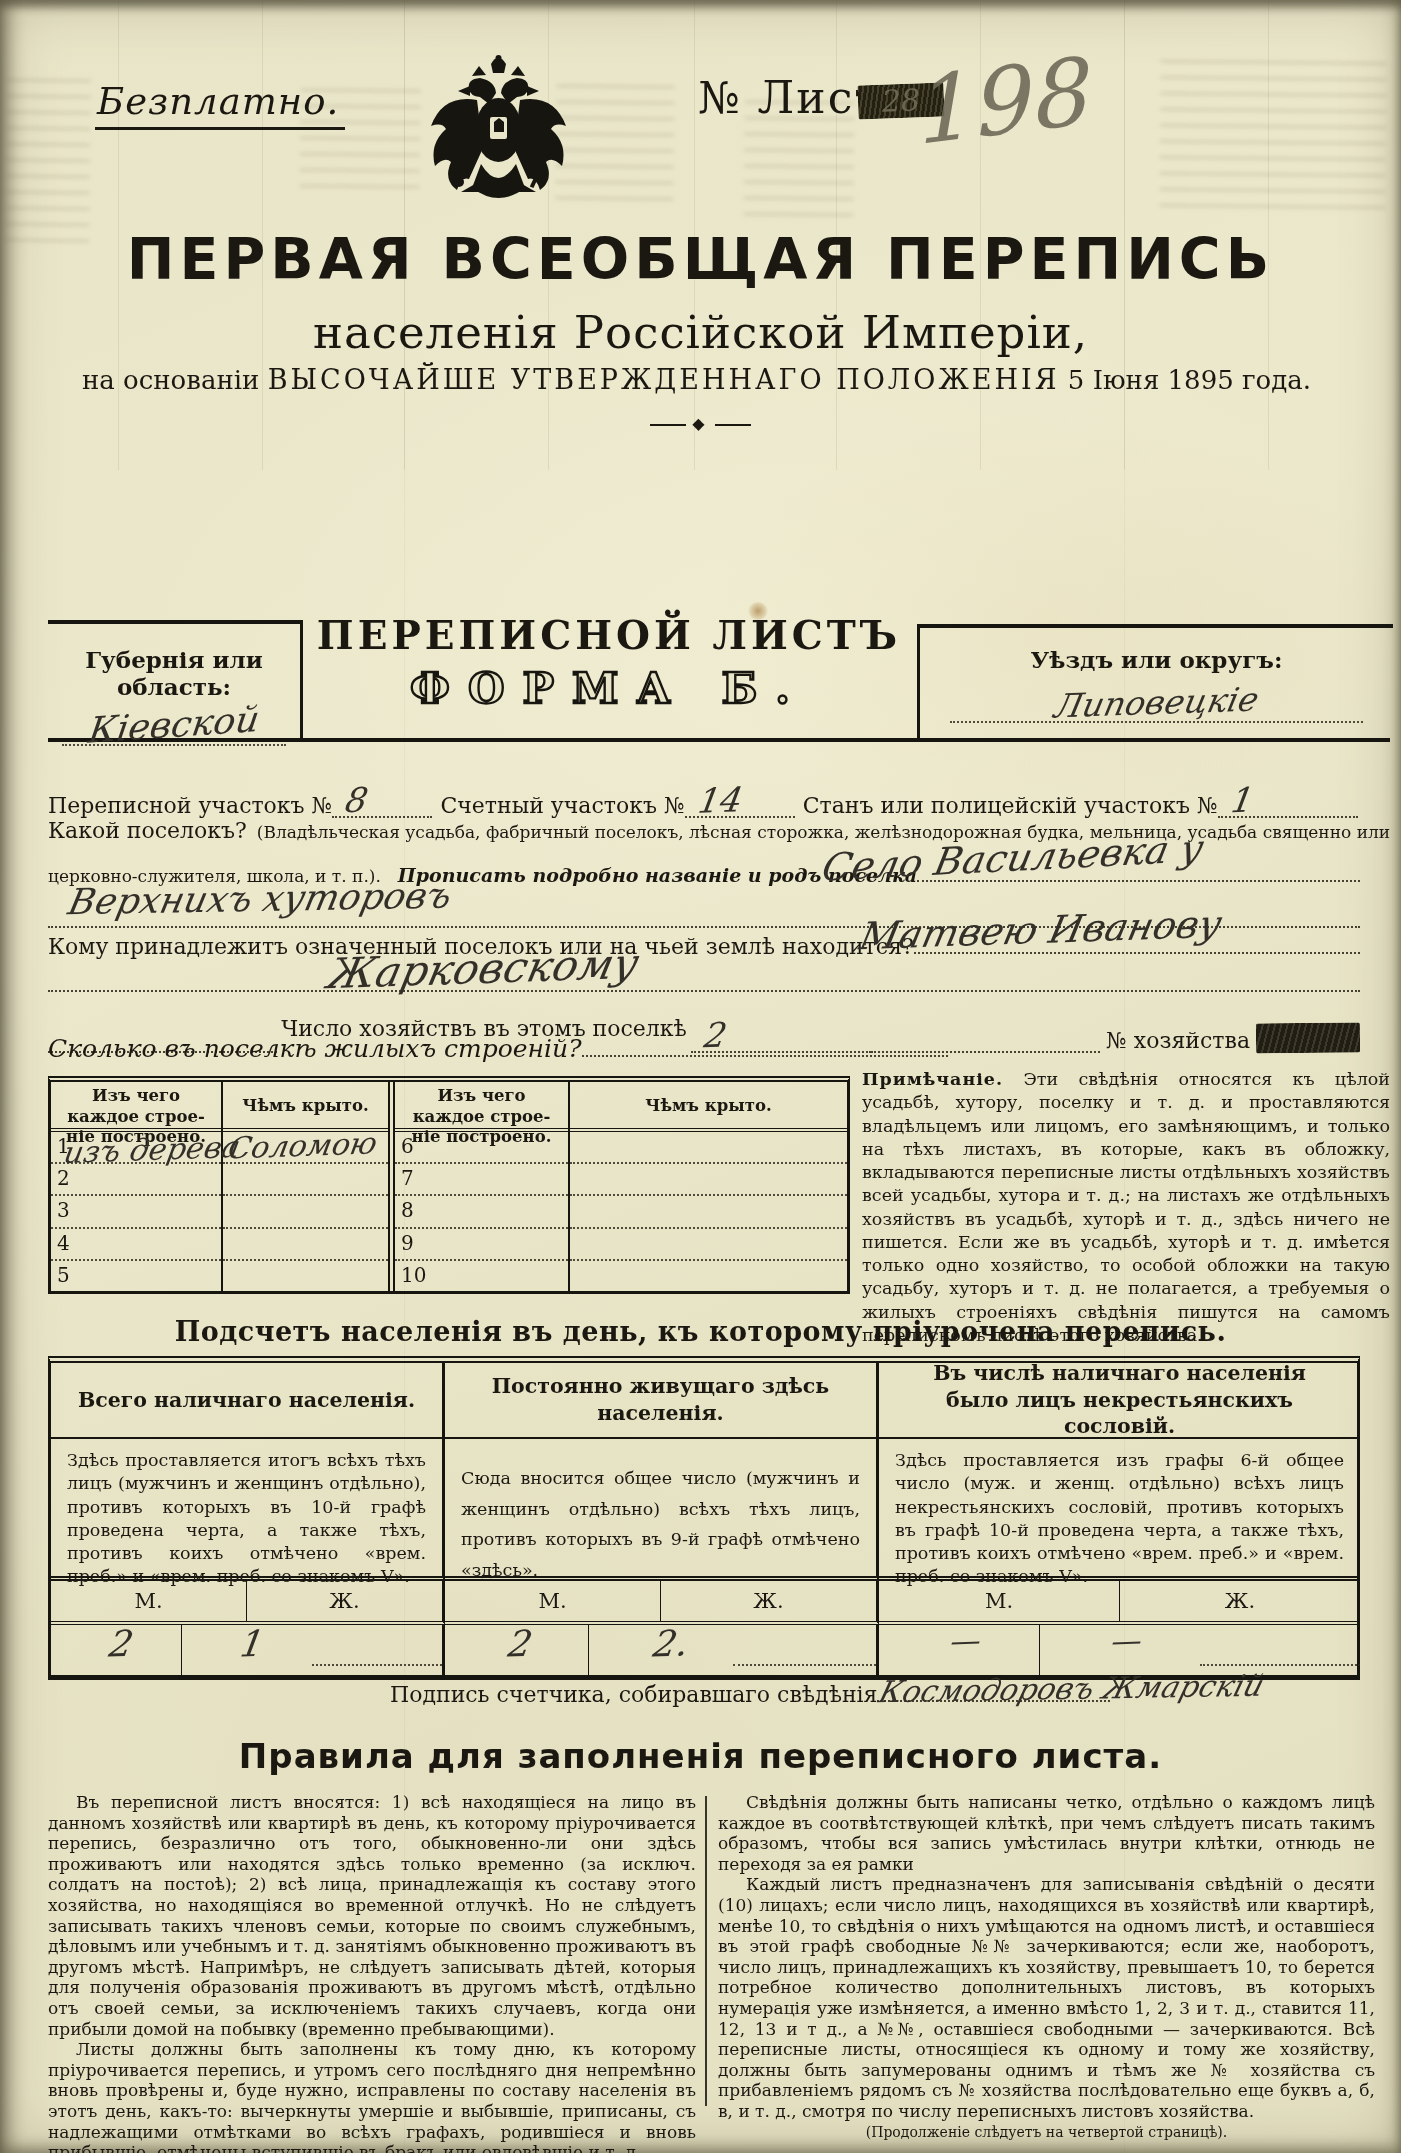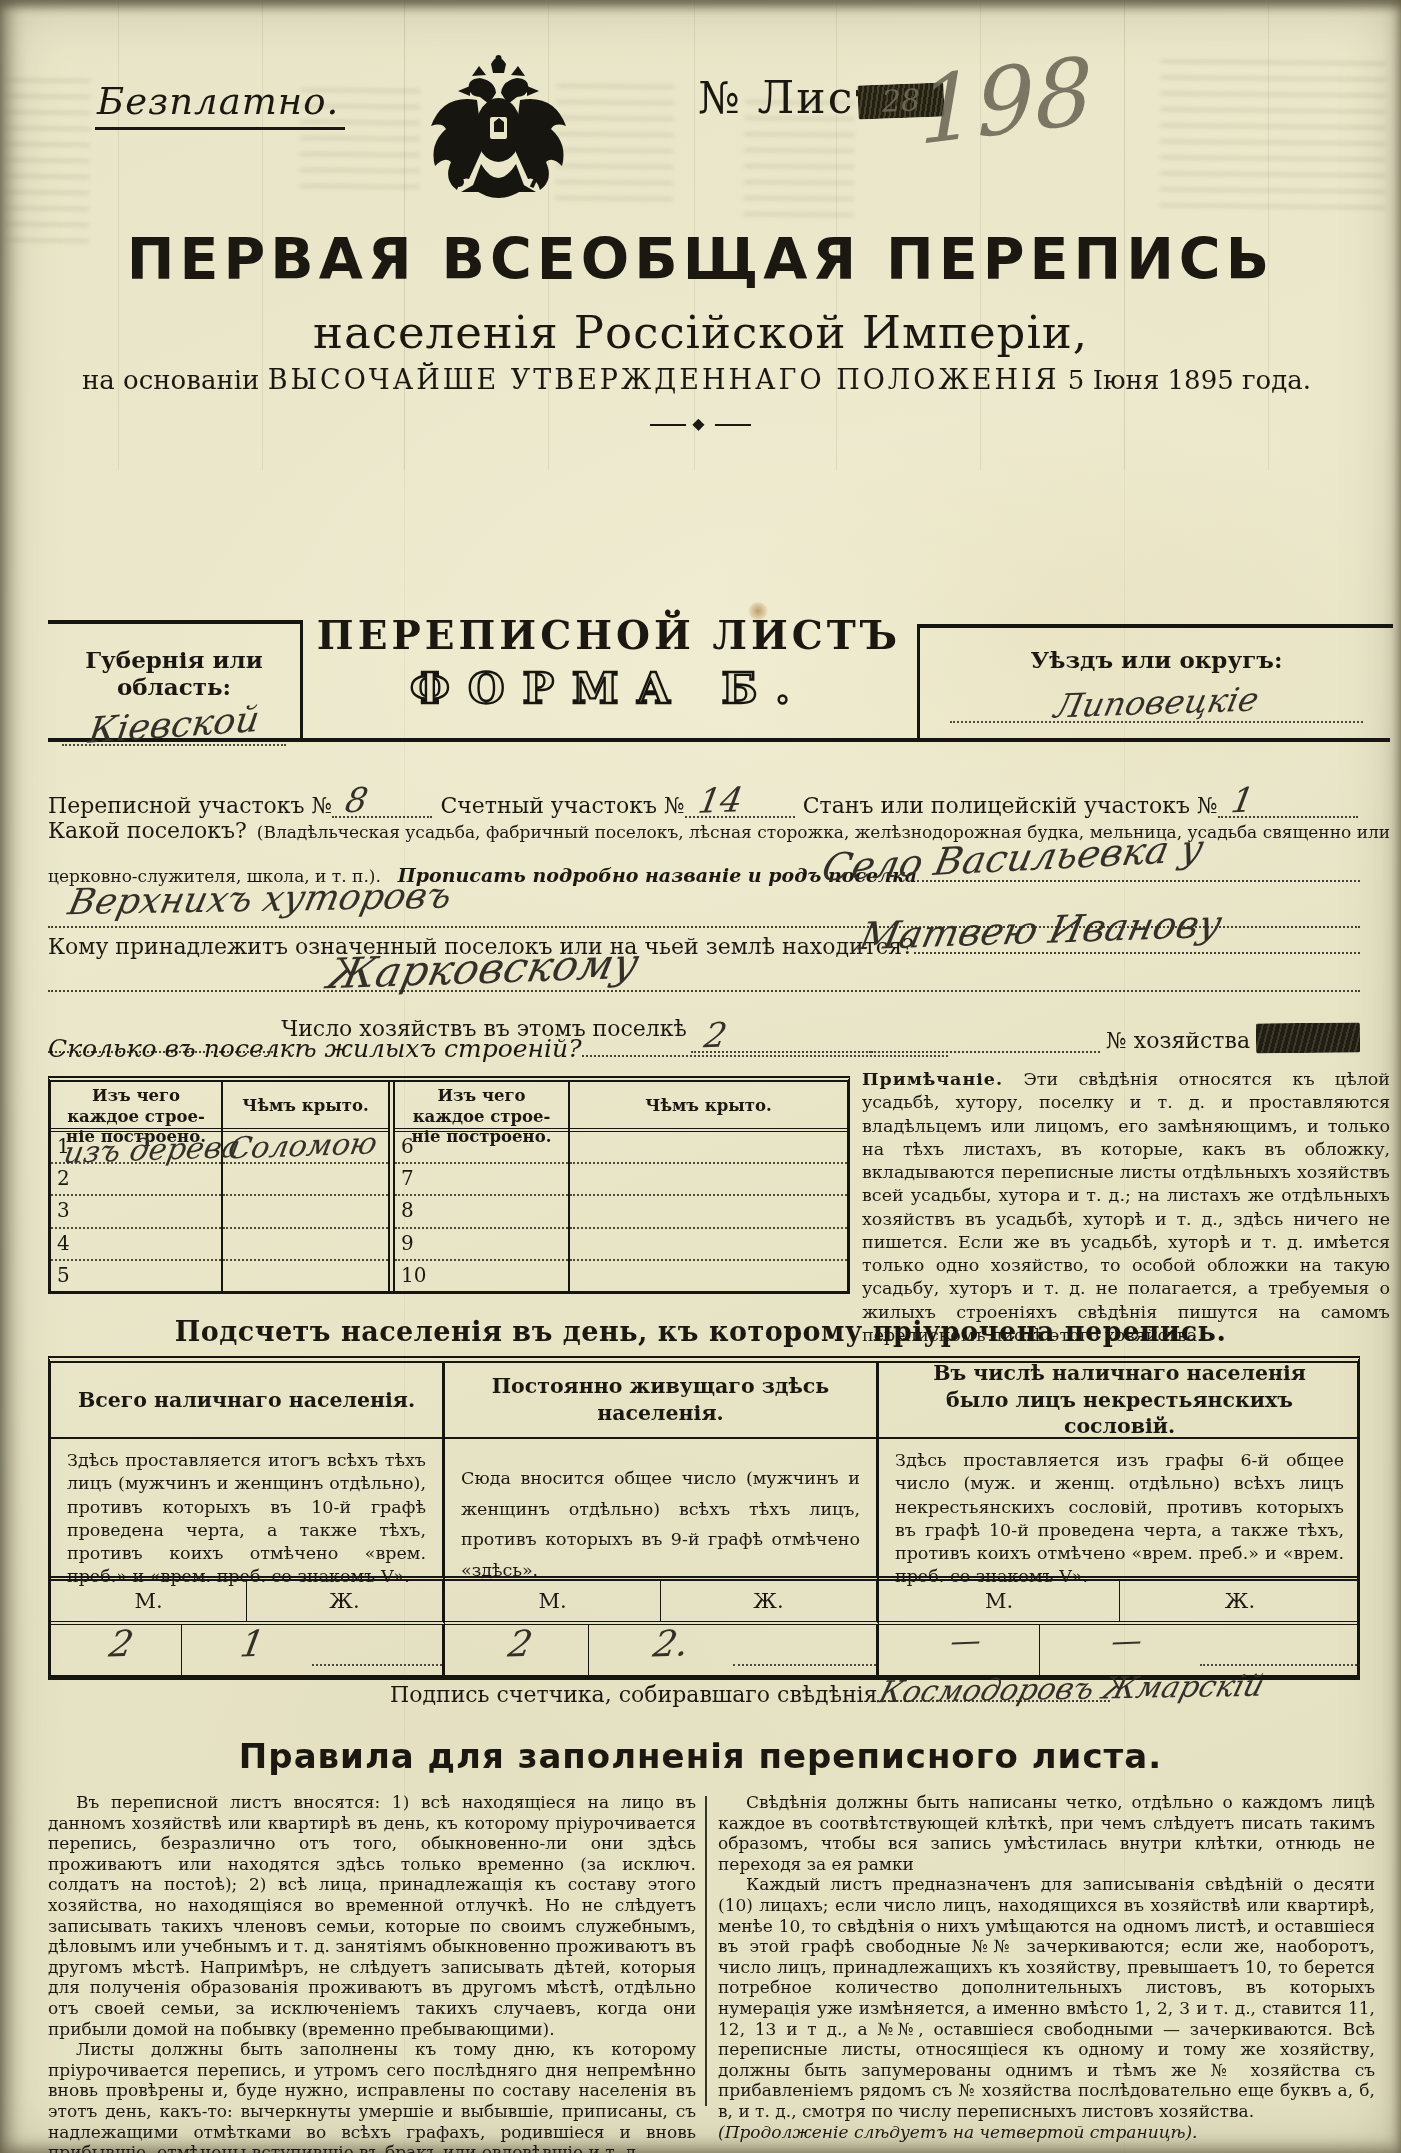--- a/index.html
+++ b/index.html
@@ -82,21 +82,21 @@
   .cvals{display:flex;position:relative;}
   .cvals div{flex:1;position:relative;}
   .cvals div:first-child{border-right:1.5px solid #17150f;}
   .cvals .hand{position:absolute;left:45%;top:-2px;font-size:36px;}
   .valdots{position:absolute;left:0;right:0;bottom:9px;border-bottom:2px dotted rgba(40,35,22,.8);}
   
   .rtitle{position:absolute;left:0;top:1736px;width:1401px;text-align:center;font-family:"DejaVu Sans",sans-serif;font-weight:bold;font-size:34px;letter-spacing:1px;}
   .rcol{position:absolute;top:1792px;font-size:17px;line-height:20.6px;text-align:justify;}
   .rcol p{margin:0;text-indent:28px;}
   .rdivider{position:absolute;left:705px;top:1796px;height:310px;width:2px;background:rgba(25,22,14,.85);}
-  .rcont{text-align:left;font-style:italic;font-size:17px;margin-top:10px;text-indent:0 !important;}
+  .rcont{text-align:center;font-size:14px;margin-top:10px;text-indent:0 !important;}
 </style>
 </head>
 <body>
 
 <div class="page">
 
   <div class="vline" style="left:118px;height:470px"></div>
   <div class="vline" style="left:262px;height:470px"></div>
   <div class="vline" style="left:404px;height:470px"></div>
   <div class="vline" style="left:548px;height:470px"></div>

